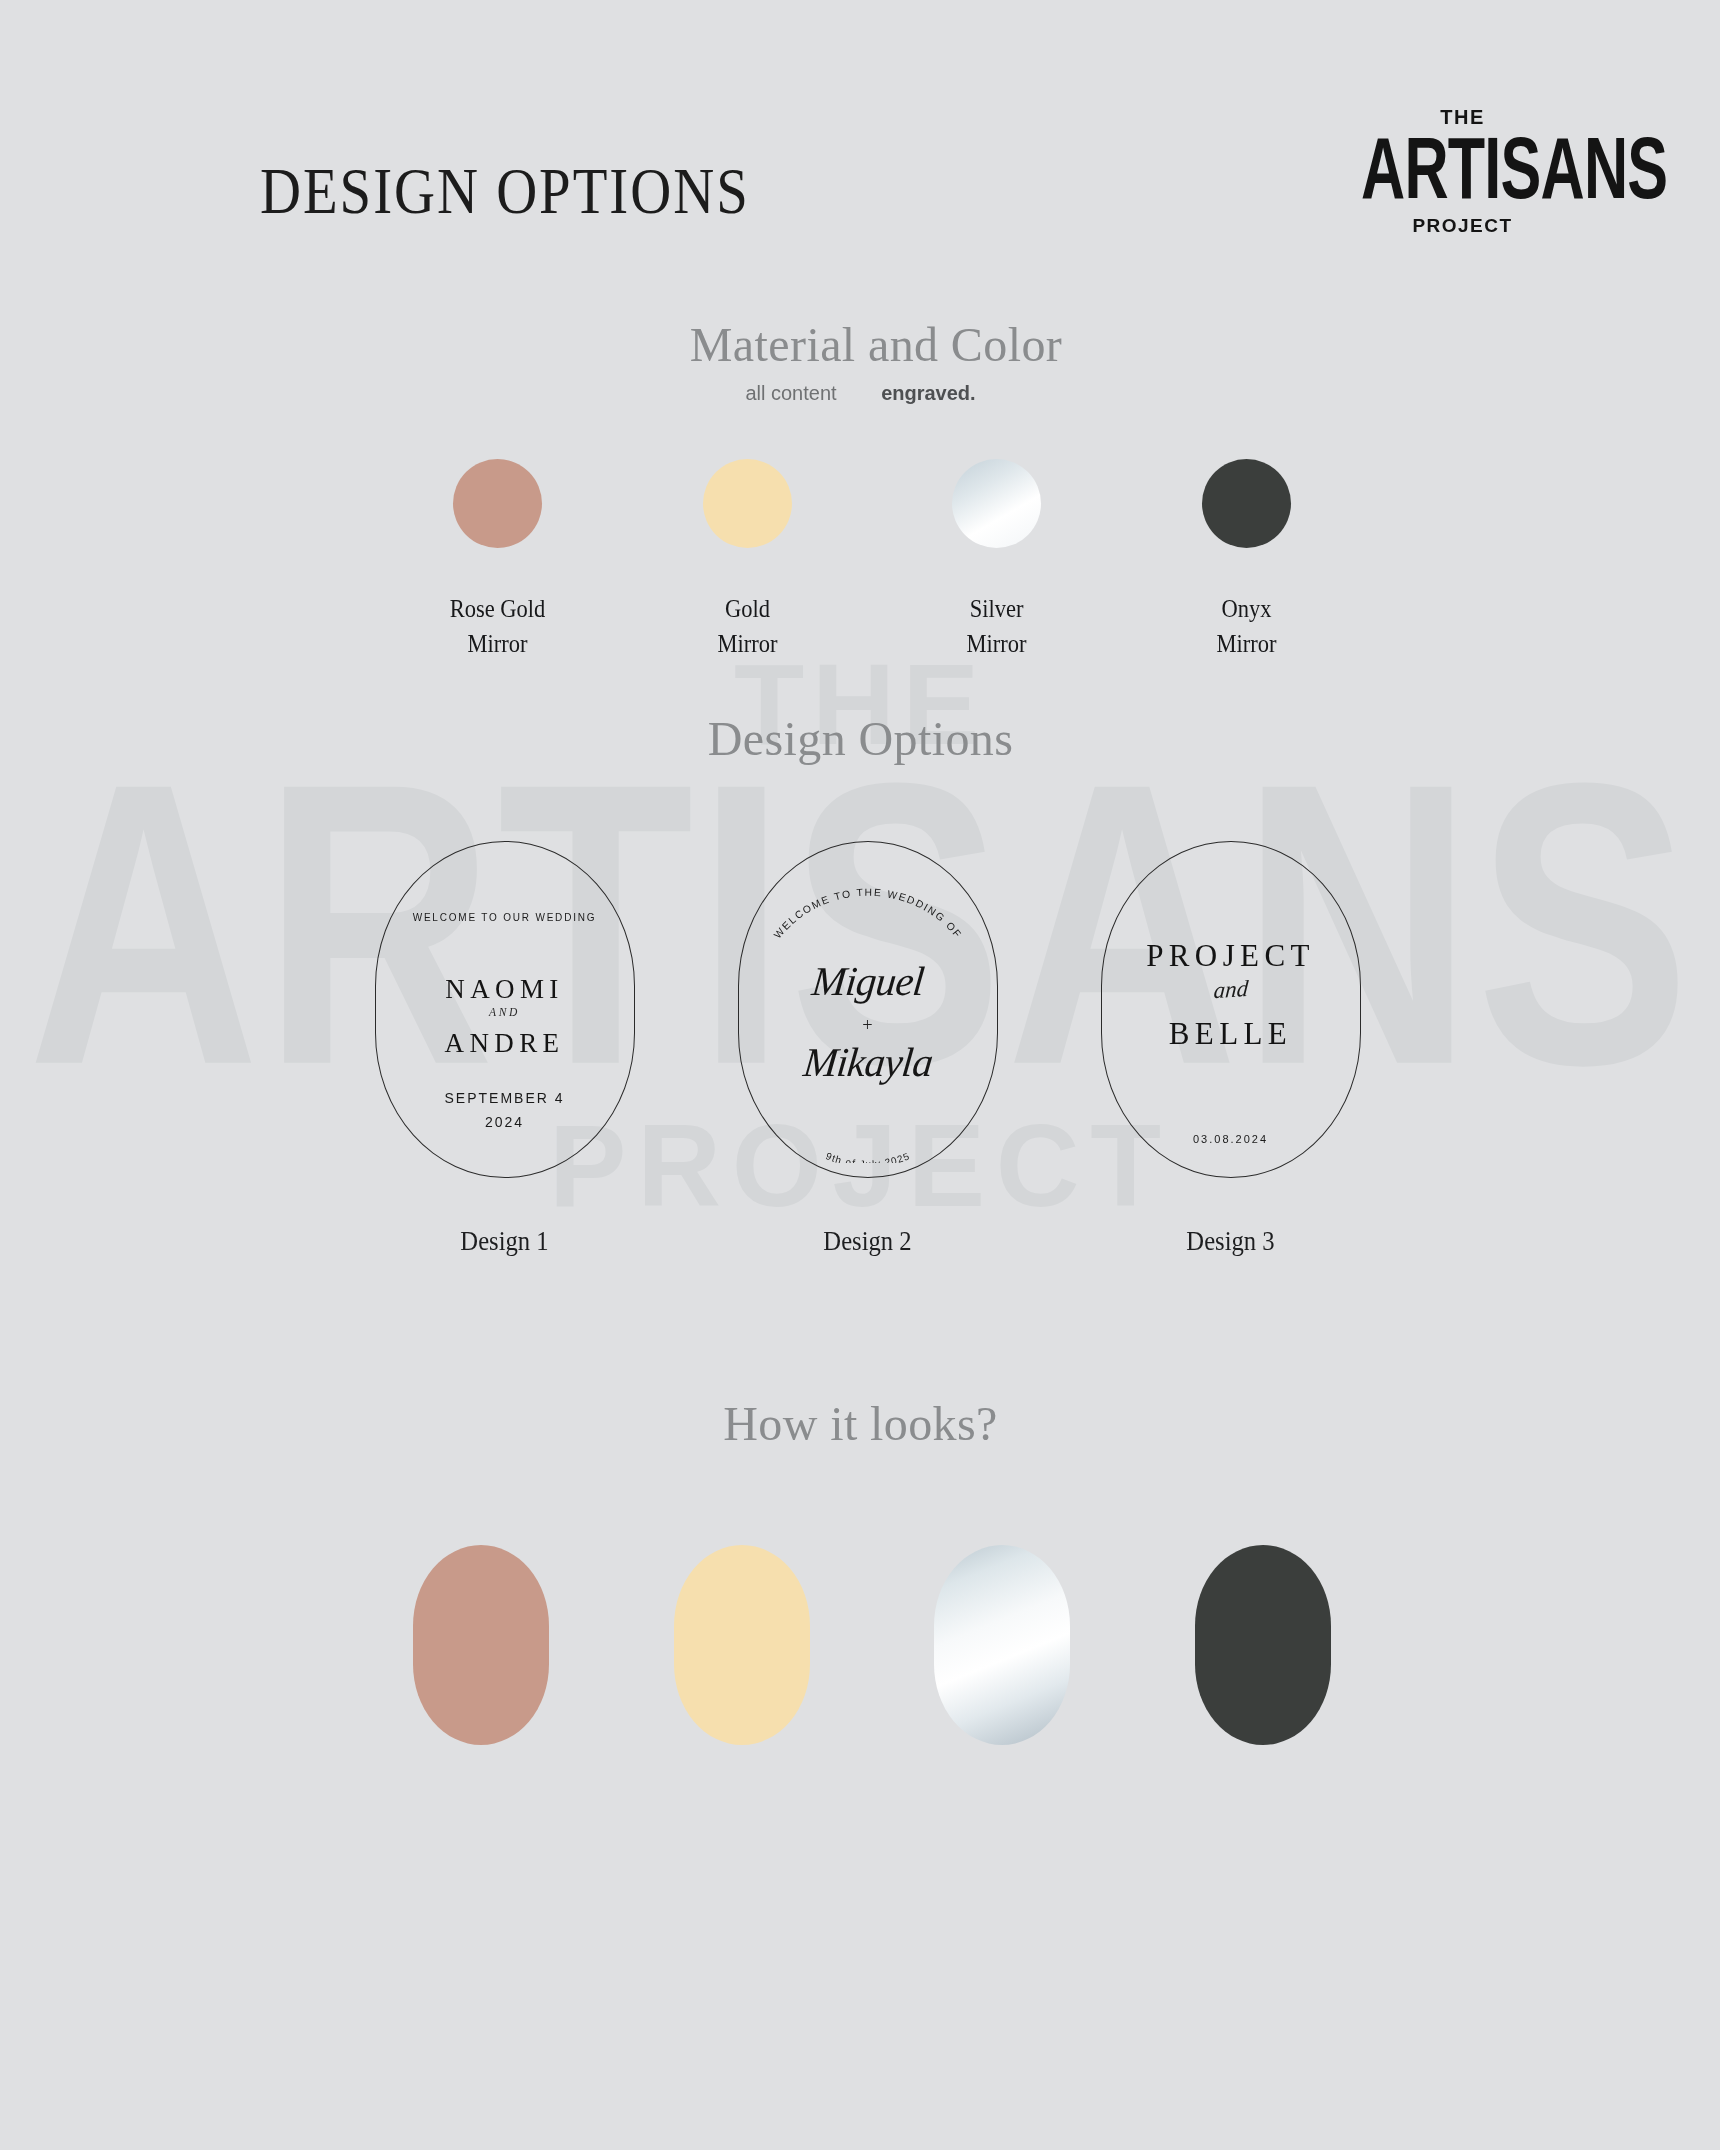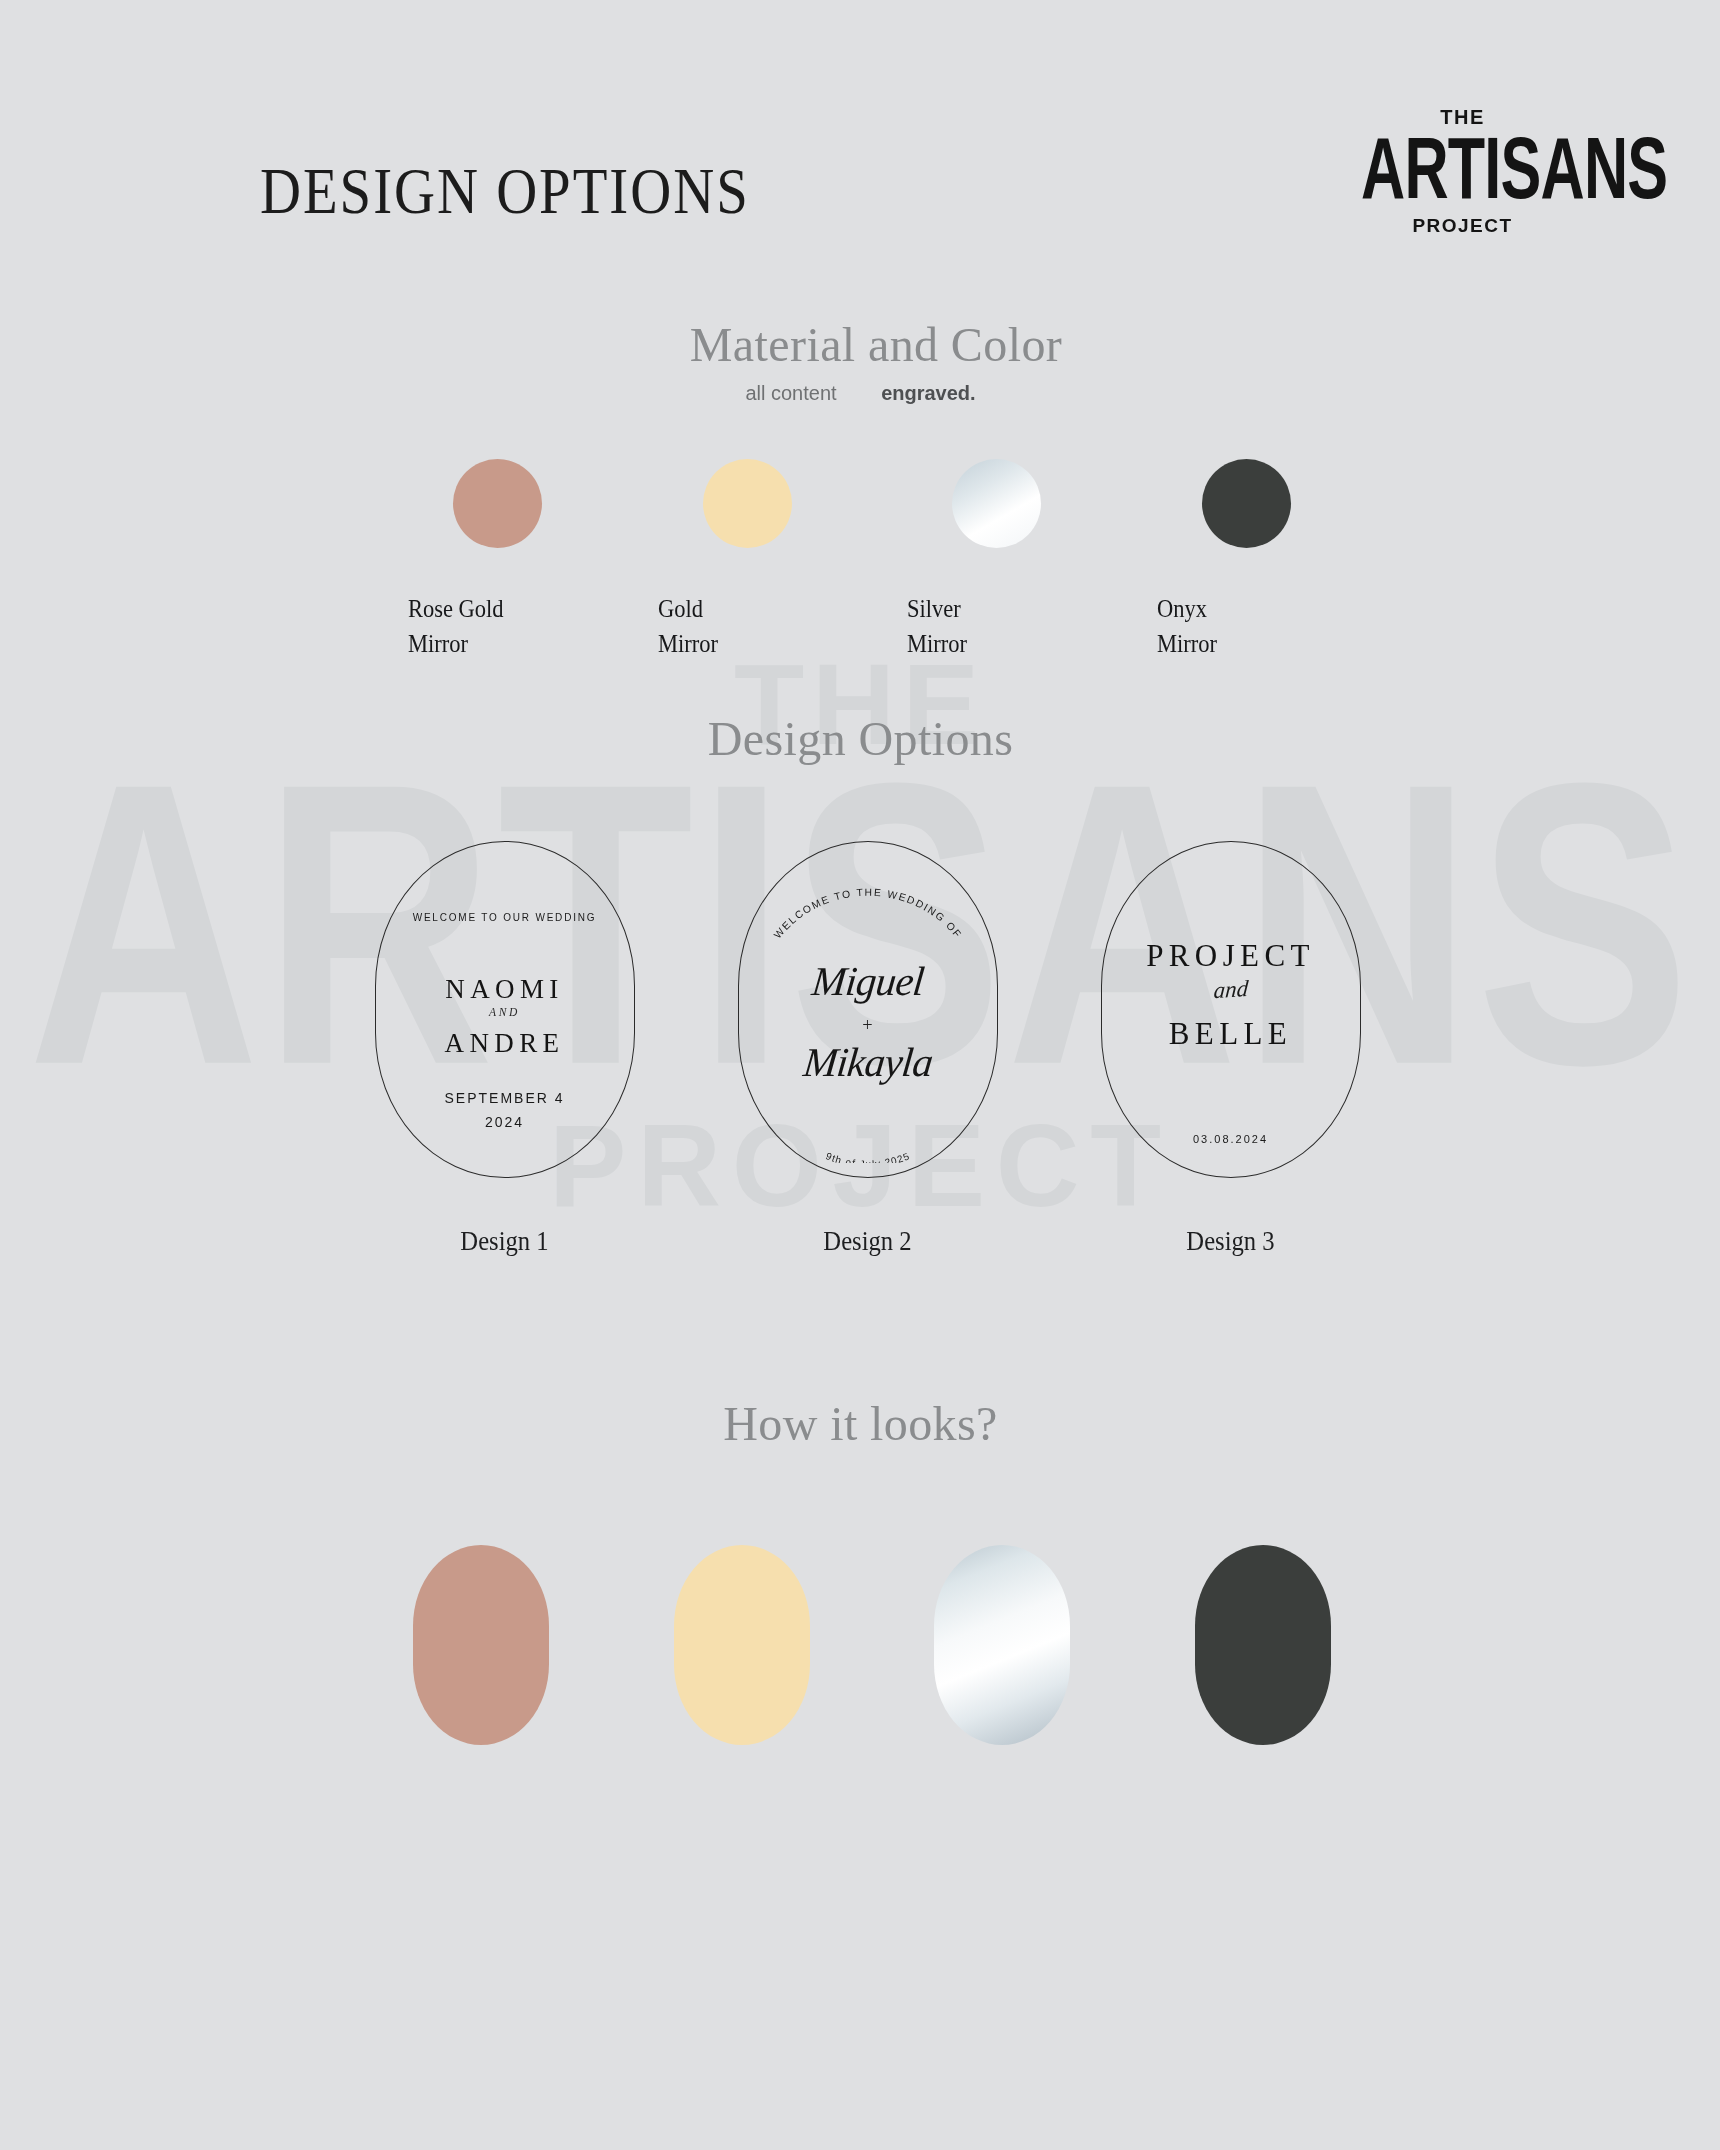--- a/index.html
+++ b/index.html
@@ -134,21 +134,21 @@
   
   .swatch-row {
     position: absolute;
     top: 459px;
     left: 398px;
     width: 948px;
     display: flex;
     justify-content: space-between;
     z-index: 3;
   }
-  .swatch-cell { width: 199px; }
+  .swatch-cell { width: 199px; text-align: center; }
   .swatch-dot {
     width: 89px;
     height: 89px;
     border-radius: 50%;
     margin: 0 auto;
   }
   .swatch-label {
     margin-top: 44px;
     font-family: "Liberation Serif", serif;
     font-size: 25px;

